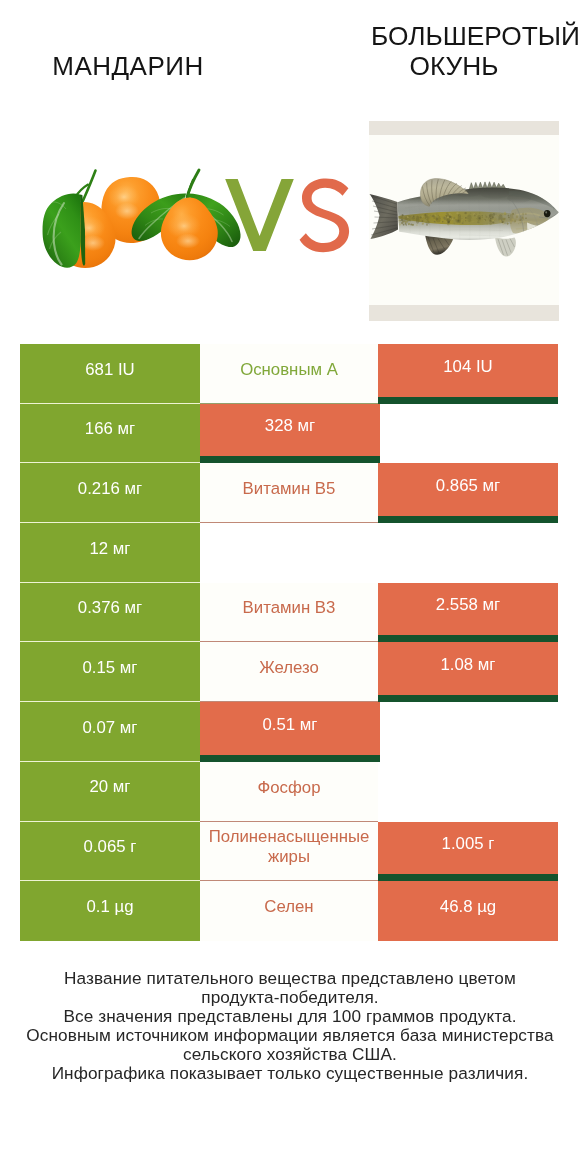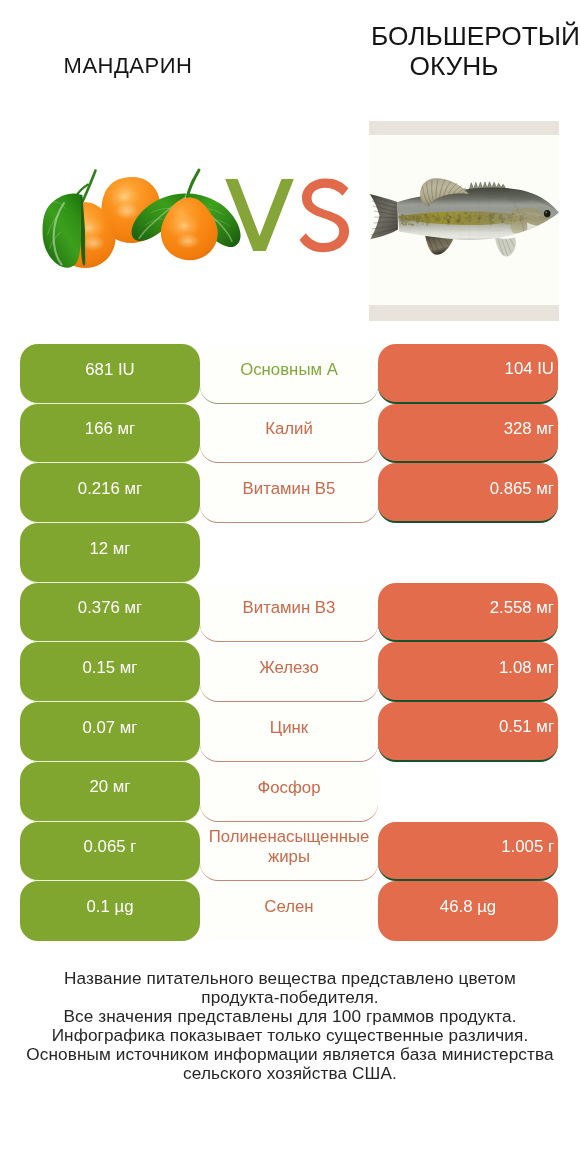--- a/index.html
+++ b/index.html
@@ -4,54 +4,54 @@
 <style>
   html,body{margin:0;padding:0;}
   body{width:580px;height:1174px;background:#ffffff;
        font-family:"Liberation Sans","DejaVu Sans",sans-serif;
        -webkit-font-smoothing:antialiased;overflow:hidden;}
   .page{position:relative;width:580px;height:1174px;background:#fff;overflow:hidden;}
 
   
   .title{position:absolute;text-align:center;color:#151515;font-weight:400;
          text-transform:uppercase;letter-spacing:.5px;}
-  #title-left{left:0;top:51.5px;width:256px;font-size:22px;line-height:28.1px;}
+  #title-left{left:0;top:51.5px;width:256px;font-size:26px;line-height:28.1px;}
   #title-right{left:326px;top:21.7px;width:256px;font-size:26.3px;line-height:29.9px;
                text-indent:43px;letter-spacing:0px;}
 
   
   #hero-left{position:absolute;left:0;top:110px;width:290px;height:230px;}
   #hero-right{position:absolute;left:369px;top:121px;width:190px;height:200px;}
   #hero-right .band{position:absolute;left:0;width:190px;height:13.5px;background:#E8E4DC;}
   #hero-right .band.top{top:0;}
   #hero-right .band.bot{top:183.5px;height:16.5px;}
   #hero-right .plate{position:absolute;left:0;top:13.5px;width:190px;height:170px;background:#FDFDF8;}
   #fishsvg{position:absolute;left:0;top:0;}
 
   
   #vs{position:absolute;left:0;top:0;width:580px;height:1174px;pointer-events:none;}
 
   
   #table{position:absolute;left:20px;top:344px;width:538px;height:597px;}
   .row{position:relative;height:59.7px;display:flex;}
   .cell{box-sizing:border-box;display:flex;align-items:center;justify-content:center;
-        height:100%;overflow:hidden;padding:0 4px;border-radius:18px;}
+        height:100%;overflow:hidden;padding:0 4px;}
   .c-left{width:180px;}
   .c-mid{width:178px;background:#FEFEFA;}
   .c-right{width:180px;}
   .bg-green{background:#80A62F;}
   .bg-orange{background:#E26C4B;}
   .val{font-size:16.8px;font-weight:400;color:#FFFFFF;white-space:nowrap;letter-spacing:0px;
        position:relative;top:-3.7px;}
   .name{font-size:16.8px;font-weight:400;text-align:center;line-height:19.9px;letter-spacing:0px;
        position:relative;top:-3.7px;}
   .n-green{color:#81A83A;}
   .n-orange{color:#C86A4C;}
   .row:not(:last-child) .c-left{border-bottom:1px solid #EEF3D4;}
-  .row:not(:last-child) .c-right{border-bottom:2px solid #14532d;justify-content:flex-end;}
+  .row:not(:last-child) .c-right{border-bottom:7px solid #14532d;}
   .row:not(:last-child).grow .c-mid{border-bottom:1px solid #93A06C;}
   .row:not(:last-child).orow .c-mid{border-bottom:1px solid #C08977;}
 
   
   #footnote{position:absolute;left:25px;top:969px;width:530px;text-align:center;
             font-size:17.2px;line-height:19.1px;color:#262626;font-weight:400;
             letter-spacing:.1px;}
   #footnote .fl{display:block;}
 </style>
 </head>
@@ -694,23 +694,20 @@
           <span class="name n-green">Основным A</span>
         </div>
       <div class="cell c-right bg-orange">
           <span class="val">104 IU</span>
         </div>
     </div>
     <div class="row orow">
       <div class="cell c-left bg-green">
           <span class="val">166 мг</span>
         </div>
-      <div class="cell c-mid">
-          <span class="name n-orange">Калий</span>
-        </div>
       <div class="cell c-right bg-orange">
           <span class="val">328 мг</span>
         </div>
     </div>
     <div class="row orow">
       <div class="cell c-left bg-green">
           <span class="val">0.216 мг</span>
         </div>
       <div class="cell c-mid">
           <span class="name n-orange">Витамин B5</span>
@@ -742,23 +739,20 @@
       <div class="cell c-mid">
           <span class="name n-orange">Железо</span>
         </div>
       <div class="cell c-right bg-orange">
           <span class="val">1.08 мг</span>
         </div>
     </div>
     <div class="row orow">
       <div class="cell c-left bg-green">
           <span class="val">0.07 мг</span>
-        </div>
-      <div class="cell c-mid">
-          <span class="name n-orange">Цинк</span>
         </div>
       <div class="cell c-right bg-orange">
           <span class="val">0.51 мг</span>
         </div>
     </div>
     <div class="row orow">
       <div class="cell c-left bg-green">
           <span class="val">20 мг</span>
         </div>
       <div class="cell c-mid">
@@ -785,16 +779,16 @@
         </div>
       <div class="cell c-right bg-orange">
           <span class="val">46.8 µg</span>
         </div>
     </div>
   </div>
 
   <div id="footnote">
     <div class="fl">Название питательного вещества представлено цветом продукта-победителя.</div>
     <div class="fl">Все значения представлены для 100 граммов продукта.</div>
+    <div class="fl">Основным источником информации является база министерства сельского хозяйства США.</div>
     <div class="fl">Инфографика показывает только существенные различия.</div>
-    <div class="fl">Основным источником информации является база министерства сельского хозяйства США.</div>
   </div>
 </div>
 
 </body></html>

